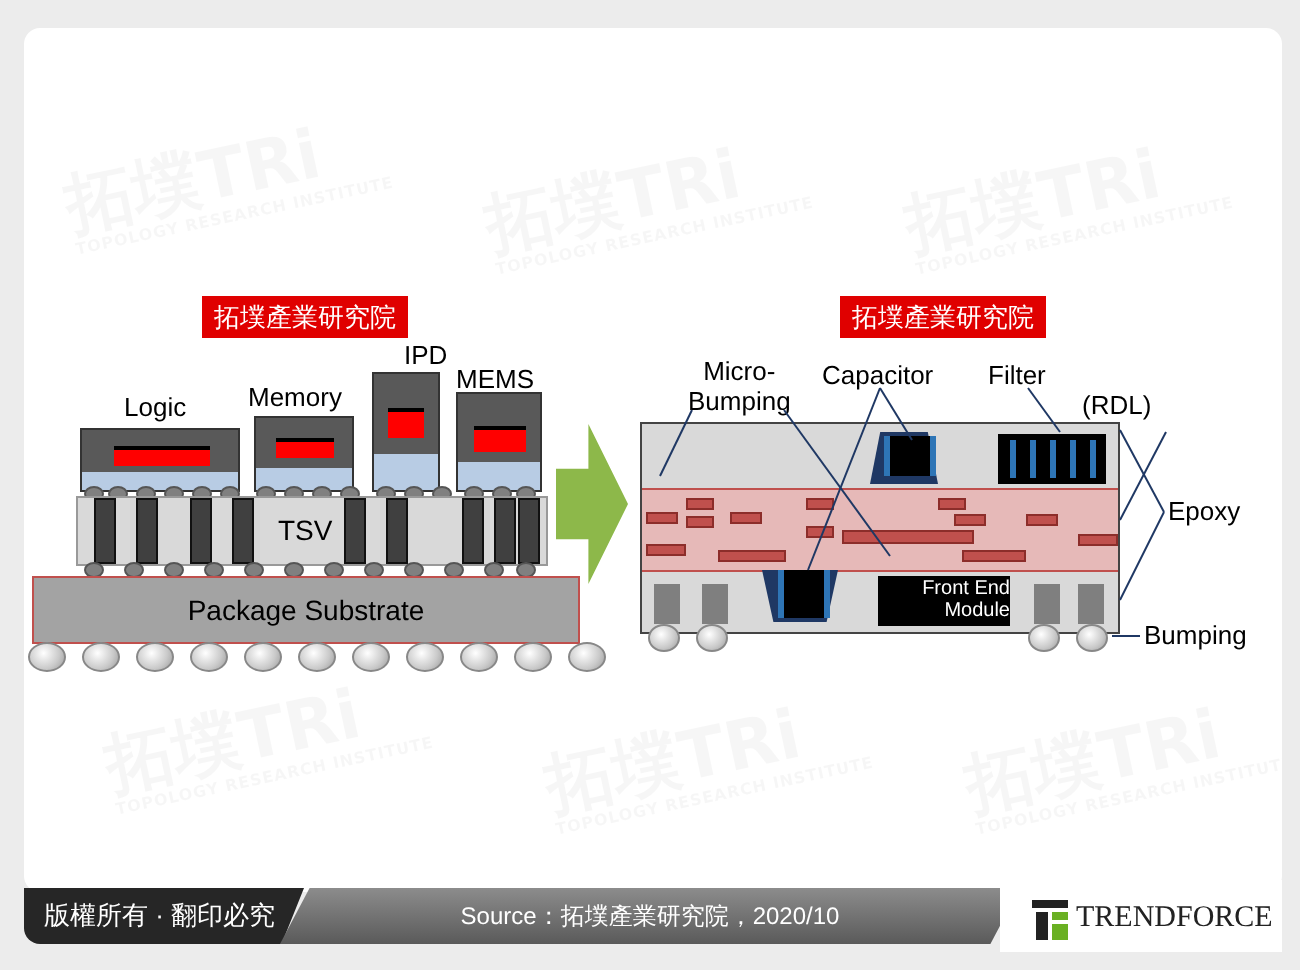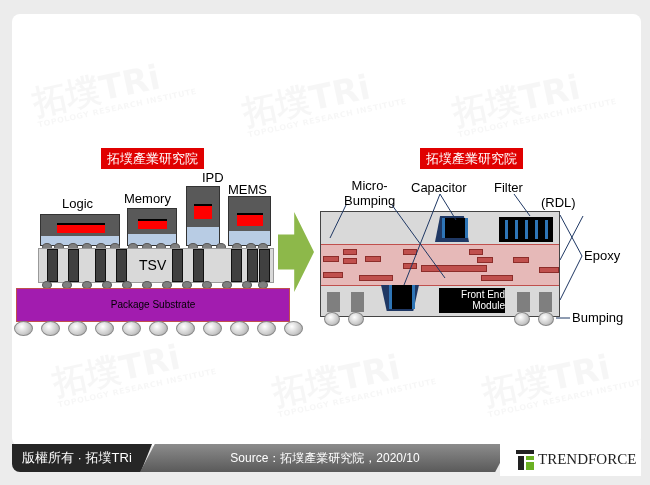--- a/index.html
+++ b/index.html
@@ -126,21 +126,21 @@
     <div class="ubump" style="left:80px"></div>
     <div class="ubump" style="left:100px"></div>
     <div class="ubump" style="left:120px"></div>
     <div class="ubump" style="left:140px"></div>
     <div class="ubump" style="left:160px"></div>
     <div class="ubump" style="left:180px"></div>
     <div class="ubump" style="left:200px"></div>
     <div class="ubump" style="left:216px"></div>
 </div>
 
-<div class="abs" style="left:16px;top:288px;width:272px;height:32px;background:#a21caf;border:1px solid #c0504d;text-align:center;line-height:32px;font-size:10px">Package Substrate</div>
+<div class="abs" style="left:16px;top:288px;width:272px;height:32px;background:#a3a3a3;border:1px solid #c0504d;text-align:center;line-height:32px;font-size:14px">Package Substrate</div>
 
 <div class="abs" style="left:12px;top:321px;width:290px;height:16px">
   <div class="ball" style="left:2px"></div>
     <div class="ball" style="left:29px"></div>
     <div class="ball" style="left:56px"></div>
     <div class="ball" style="left:83px"></div>
     <div class="ball" style="left:110px"></div>
     <div class="ball" style="left:137px"></div>
     <div class="ball" style="left:164px"></div>
     <div class="ball" style="left:191px"></div>
@@ -205,21 +205,21 @@
     <line x1="440" y1="194" x2="456" y2="220"></line>
     <line x1="440" y1="194" x2="404" y2="285"></line>
     <line x1="514" y1="194" x2="530" y2="216"></line>
     <line x1="583" y1="216" x2="560" y2="260"></line>
     <line x1="582" y1="256" x2="560" y2="215"></line>
     <line x1="582" y1="256" x2="560" y2="300"></line>
     <line x1="570" y1="318" x2="556" y2="318"></line>
   </g>
 </svg>
 
-<div class="footer-left">版權所有 · 拓墣TRi</div>
+<div class="footer-left">版權所有 · 翻印必究</div>
 <div class="footer-mid">Source：拓墣產業研究院，2020/10</div>
 <div class="footer-right">
   <div class="abs" style="left:16px;top:10px;width:18px;height:20px">
     <div class="abs" style="left:0;top:0;width:18px;height:4px;background:#222"></div>
     <div class="abs" style="left:2px;top:6px;width:6px;height:14px;background:#222"></div>
     <div class="abs" style="left:10px;top:6px;width:8px;height:4px;background:#6ab023"></div>
     <div class="abs" style="left:10px;top:12px;width:8px;height:8px;background:#6ab023"></div>
   </div>
   <div class="abs" style="left:38px;top:11px;font-family:'Liberation Serif',serif;font-size:15px;color:#222">TRENDFORCE</div>
 </div>

